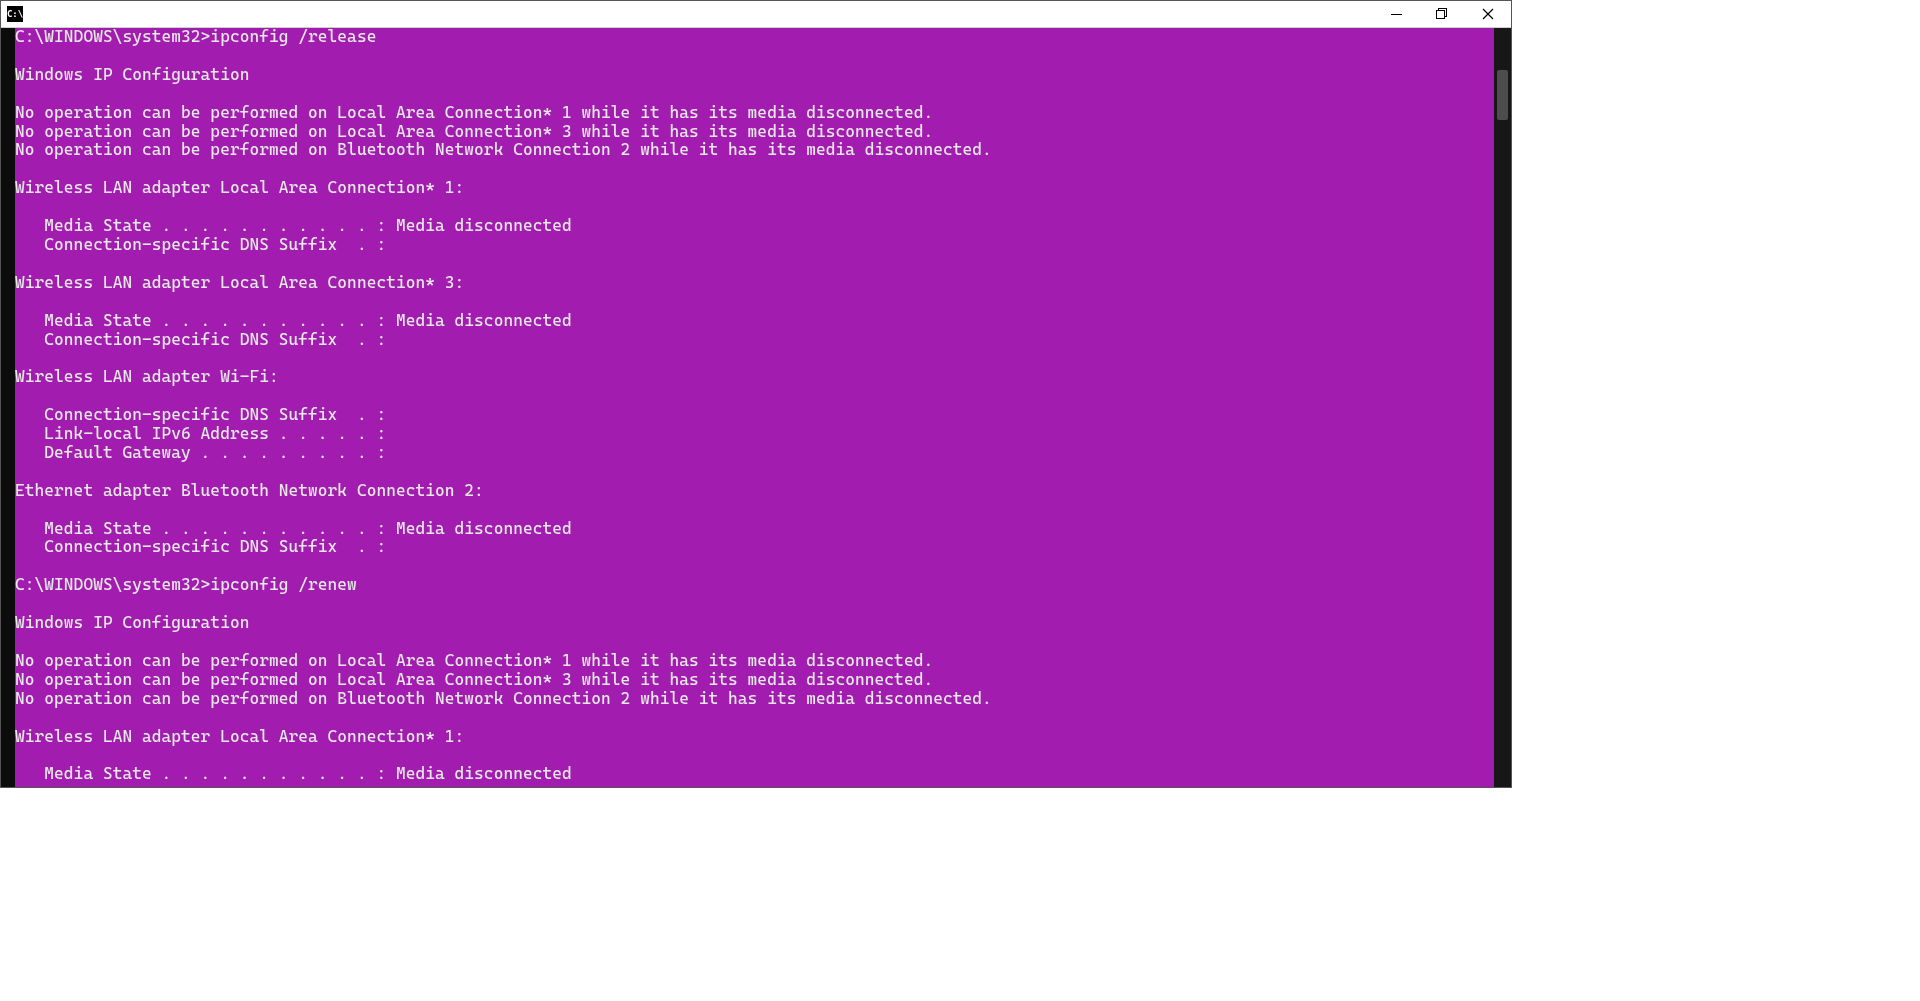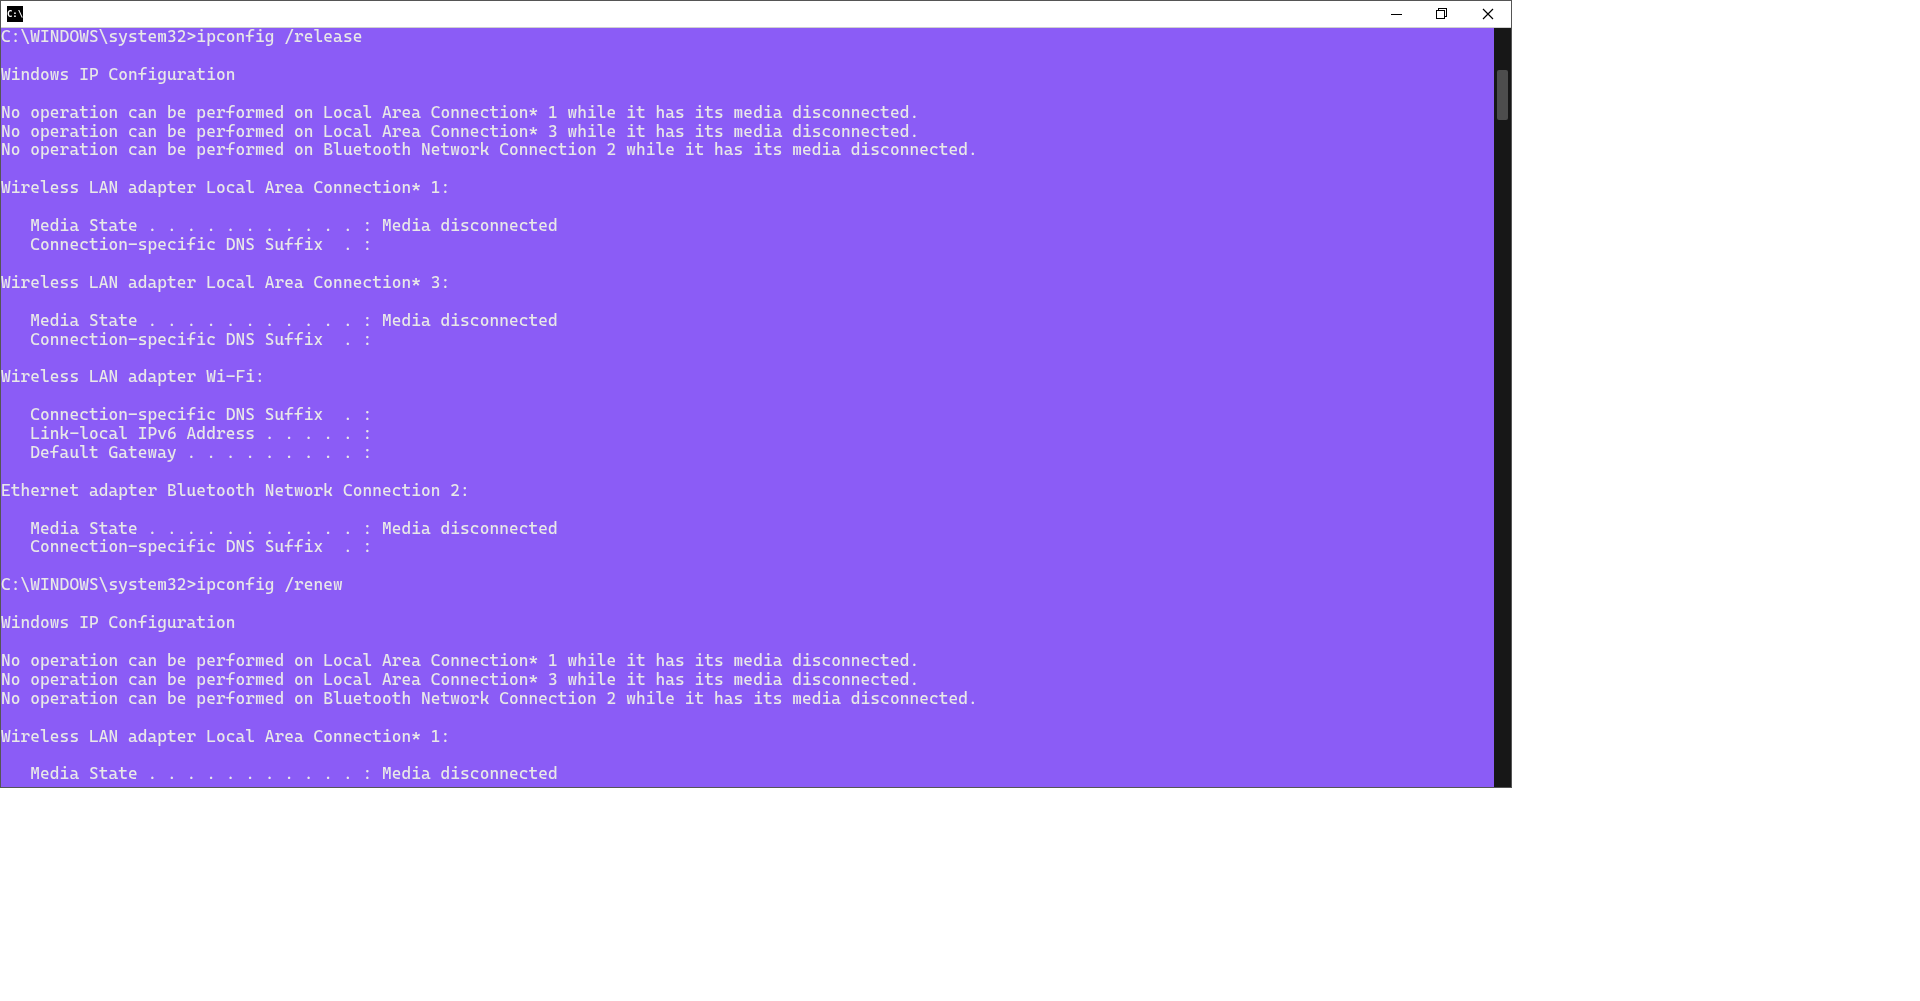--- a/index.html
+++ b/index.html
@@ -56,22 +56,23 @@
     align-items: center;
     justify-content: center;
     color: #000;
     font-size: 14px;
     line-height: 1;
   }
   .titlebar-btn svg { display:block; }
   .console-body {
     flex: 1;
     display: flex;
-    background: #8b5cf6;
+    background: #a21caf;
     position: relative;
+    margin-left: 14px;
   }
   .console-text {
     flex: 1;
     color: #e8e8e8;
     font-family: Consolas, "Cascadia Mono", monospace;
     font-size: 16.5px;
     line-height: 18.9px;
     white-space: pre;
     padding: 0;
     letter-spacing: 0.1px;

